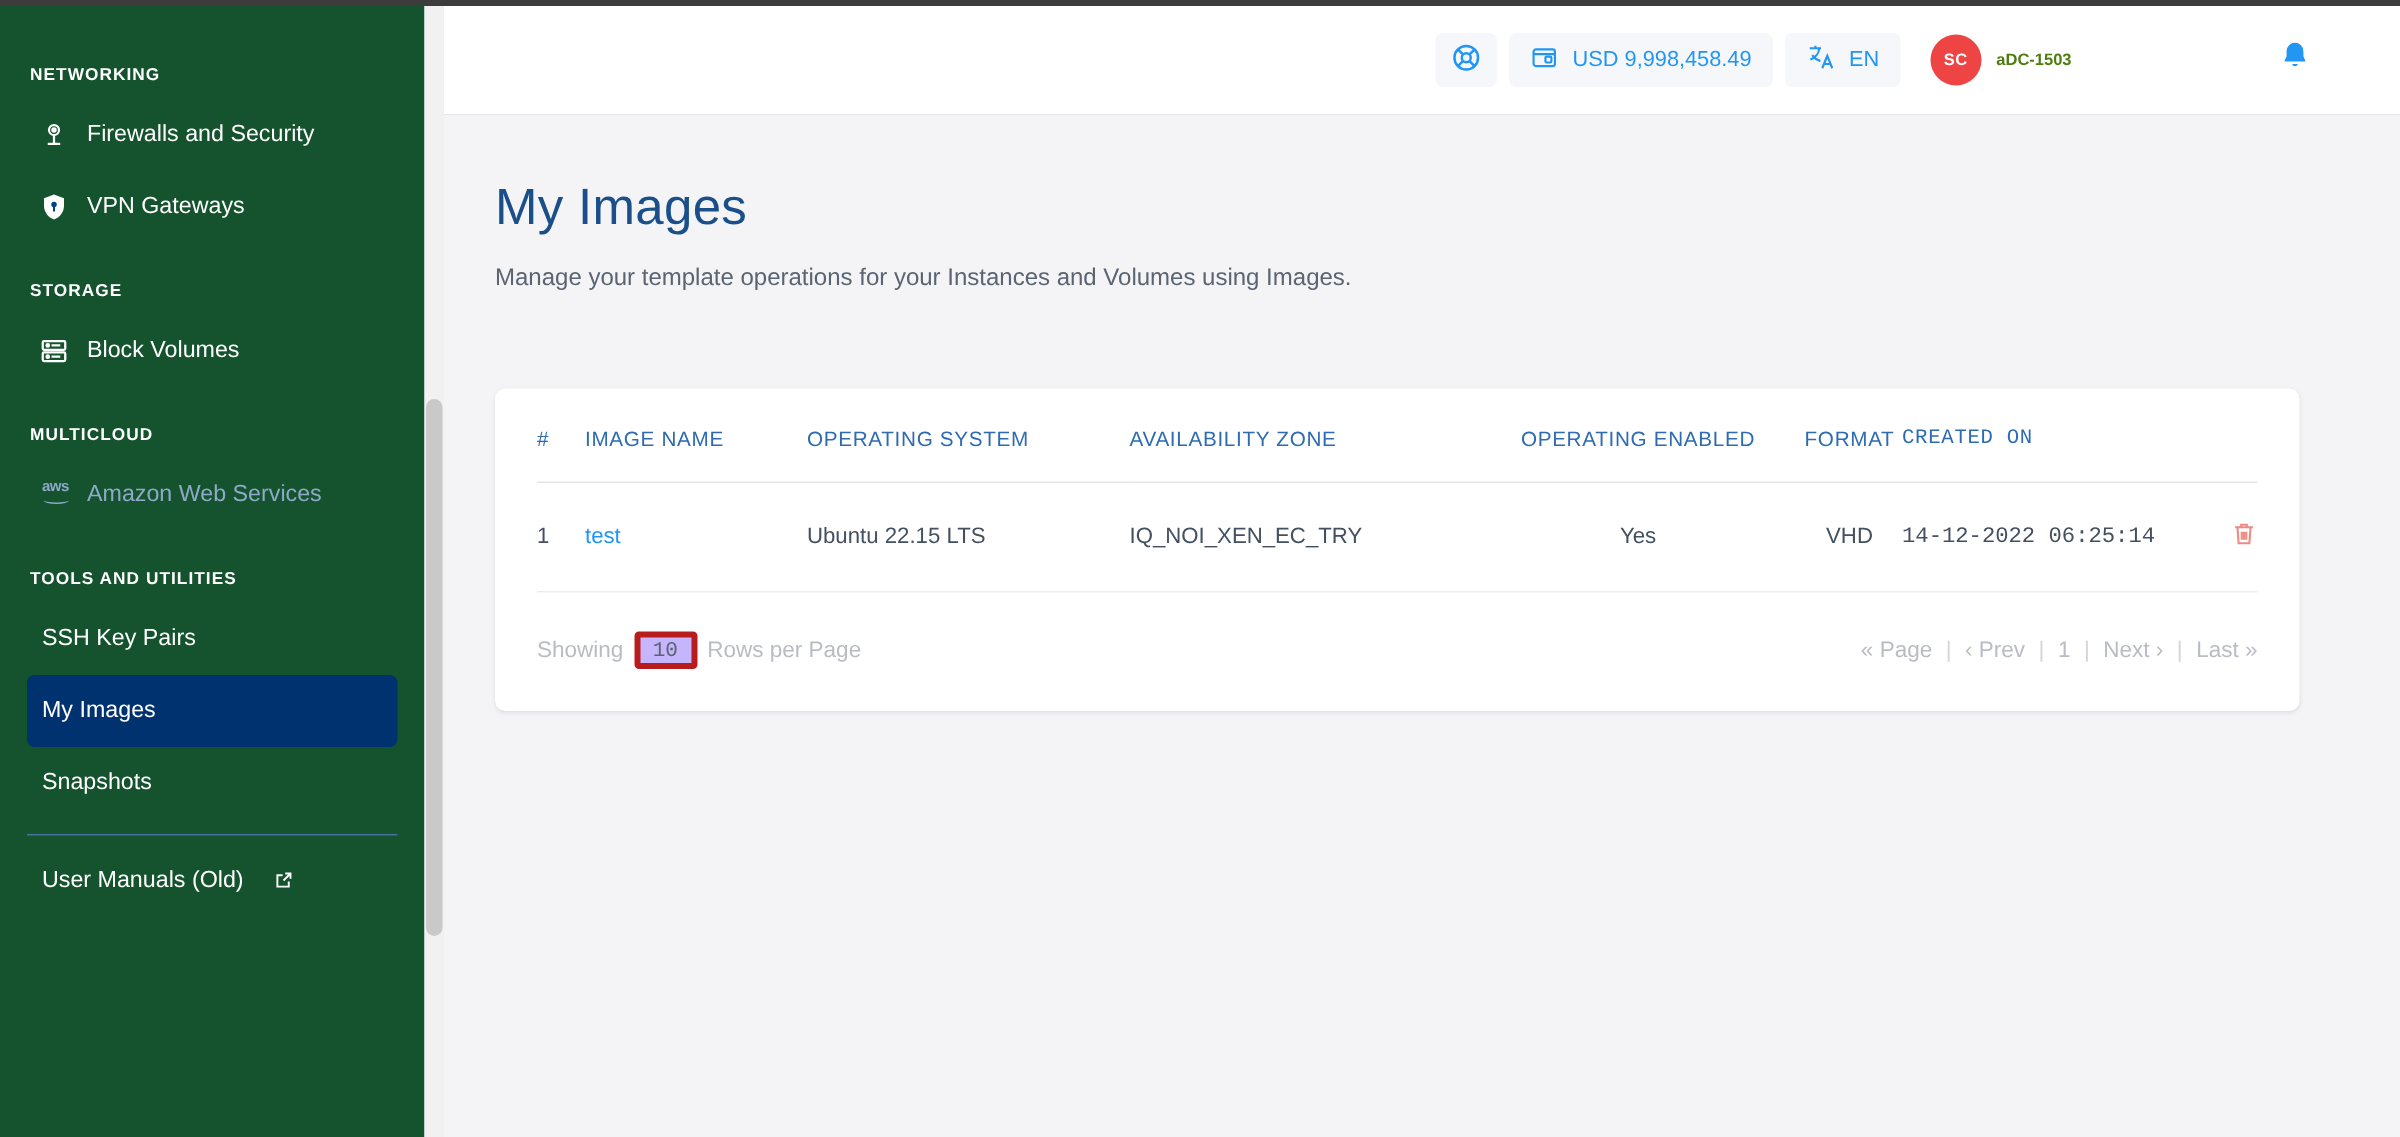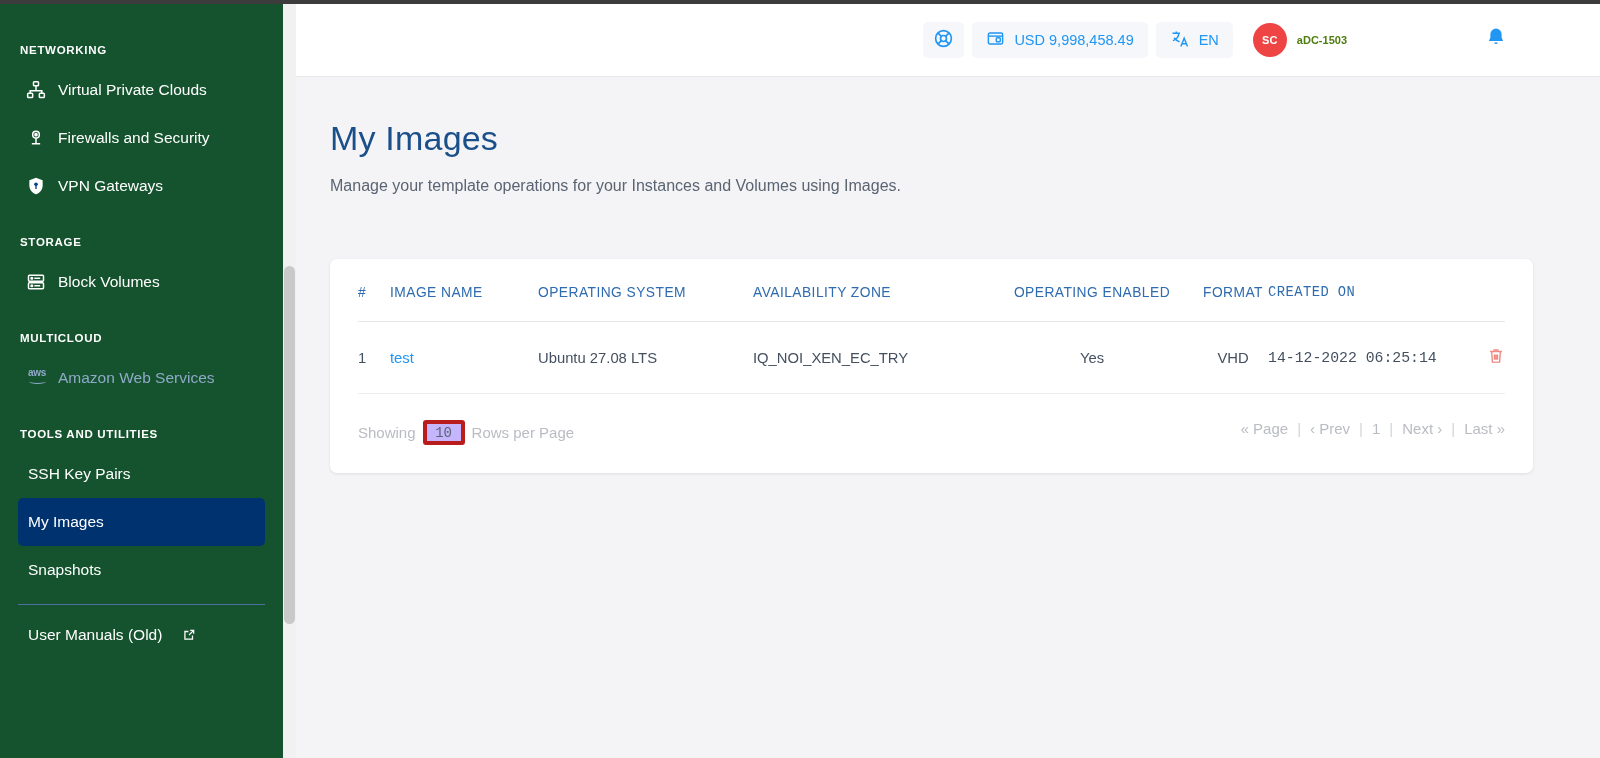--- a/index.html
+++ b/index.html
@@ -66,21 +66,21 @@
   .sb-scroll-thumb {
     position: absolute; top: 266px; left: 284px; width: 11px; height: 358px;
     background: #c9c9c9; border-radius: 6px;
   }
 
   
   .header {
     position: absolute; top: 4px; left: 296px; width: 1304px; height: 73px;
     background: #ffffff; border-bottom: 1px solid #e8e8ea;
     display: flex; align-items: center; justify-content: flex-end;
-    padding-right: 92px;
+    padding-right: 58px;
   }
   .hdr-btn {
     display: flex; align-items: center; gap: 9px;
     height: 36px; padding: 0 14px; margin-left: 8px;
     background: #f5f7fa; border-radius: 5px;
     font-size: 14.5px; color: #2196f3; cursor: pointer; white-space: nowrap;
   }
   .hdr-btn.icon-only { padding: 0 10px; }
   .hdr-user {
     display: flex; align-items: center; gap: 10px;
@@ -134,21 +134,21 @@
   .c-pw    { width: 212px; text-align: center; }
   .c-fmt   { width: 70px; text-align: center; }
   .c-date  { width: 200px; font-family: Liberation Mono, monospace; }
   .c-act   { text-align: right; }
   thead .c-pw, thead .c-fmt { text-align: center; }
   .link { color: #2196f3; text-decoration: none; cursor: pointer; }
 
   .trash-btn { cursor: pointer; display: inline-flex; }
 
   .pager {
-    display: flex; align-items: flex-start; justify-content: space-between;
+    display: flex; align-items: center; justify-content: space-between;
     padding: 26px 0 28px 0; font-size: 15px; color: #b9bcc2;
   }
   .pager-left { display: flex; align-items: center; gap: 7px; }
   .rows-input {
     width: 42px; height: 25px; border: 4px solid #b91c1c; border-radius: 3px;
     text-align: center; font-size: 14px; color: #5a6472;
     font-family: Liberation Mono, monospace; background: #c4b5fd;
   }
   .pager-right { display: flex; align-items: center; gap: 9px; }
   .pager-right span { cursor: pointer; }
@@ -166,31 +166,20 @@
 
       <div class="sb-item">
         <span class="sb-ico">
           
         </span>
 
       </div>
 
       <div class="sb-section-label">NETWORKING</div>
 
-      <div class="sb-item">
-        <span class="sb-ico">
-          <svg width="20" height="20" viewBox="0 0 24 24" fill="none" stroke="#fff" stroke-width="1.8">
-            <rect x="9" y="2" width="6" height="5" rx="1"></rect>
-            <rect x="2" y="16" width="6" height="5" rx="1"></rect>
-            <rect x="16" y="16" width="6" height="5" rx="1"></rect>
-            <path d="M12 7v4M5 16v-3h14v3M12 11v2"></path>
-          </svg>
-        </span>
-        <span>Virtual Private Clouds</span>
-      </div>
 
 
       <div class="sb-item">
         <span class="sb-ico">
           <svg width="20" height="20" viewBox="0 0 24 24" fill="none" stroke="#fff" stroke-width="1.8">
             <circle cx="12" cy="8" r="4"></circle>
               <circle cx="12" cy="8" r="1.3" fill="#fff"></circle>
             <path d="M12 12v7M7 19h10"></path>
           </svg>
         </span>
@@ -335,21 +324,21 @@
             <th class="c-date">CREATED ON</th>
             <th class="c-act"></th>
           </tr>
         </thead>
         <tbody>
           <tr>
             <td class="c-num">1</td>
             <td class="c-name">
               <a class="link">test</a>
             </td>
-            <td class="c-os">Ubuntu 27.08 LTS</td>
+            <td class="c-os">Ubuntu 22.15 LTS</td>
             <td class="c-az">IQ_NOI_XEN_EC_TRY</td>
             <td class="c-pw">Yes</td>
             <td class="c-fmt">VHD</td>
             <td class="c-date">14-12-2022 06:25:14</td>
             <td class="c-act">
               <span class="trash-btn">
                 <span>
                   <svg width="18" height="20" viewBox="0 0 24 24" fill="none" stroke="#ef8b84" stroke-width="1.9">
                     <path d="M4 6h16M9.5 6V3.8h5V6M6.2 6l1 14.2h9.6L17.8 6"></path>
                     <path d="M10 10v7M12 10v7M14 10v7"></path>

